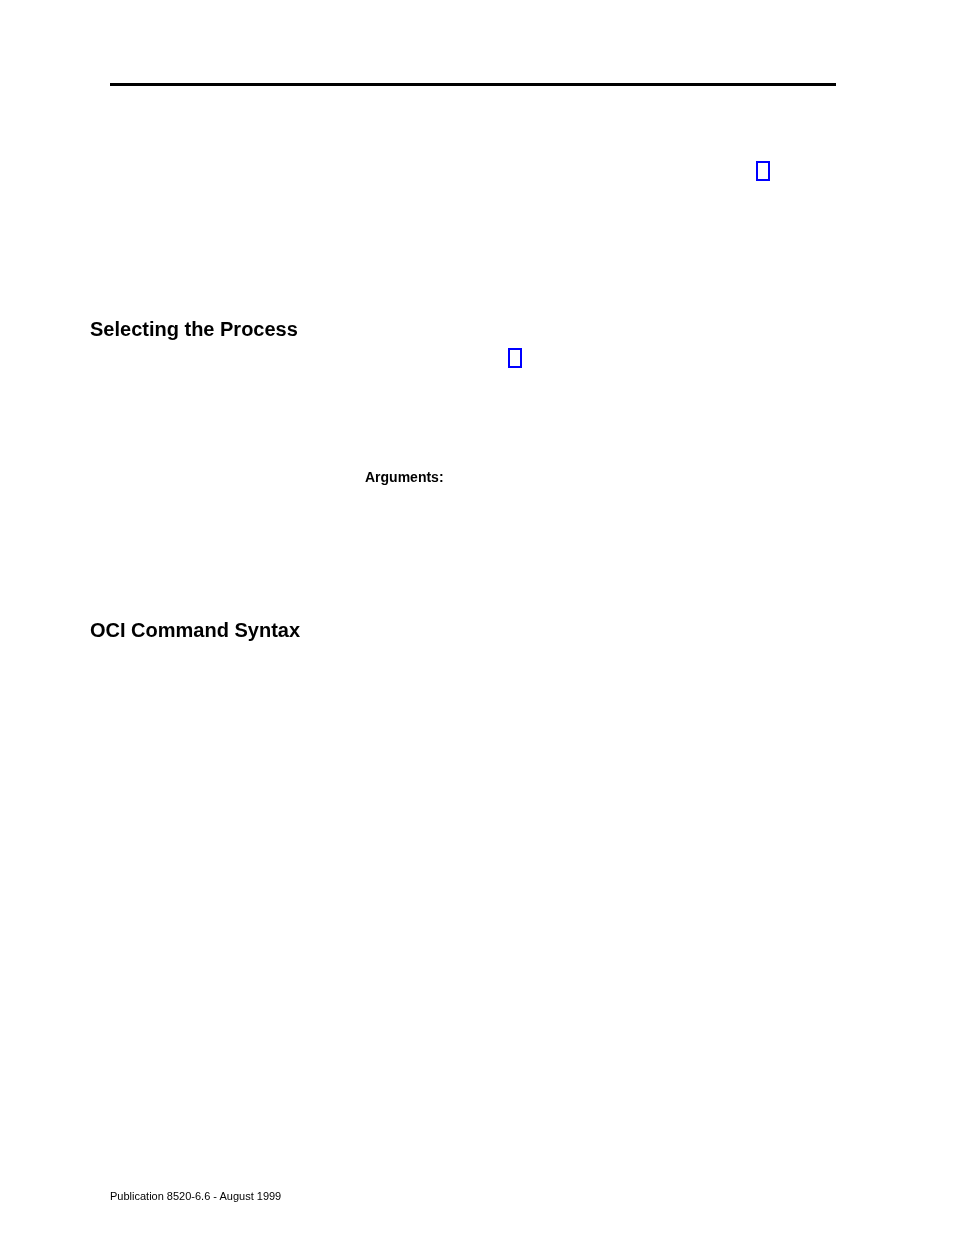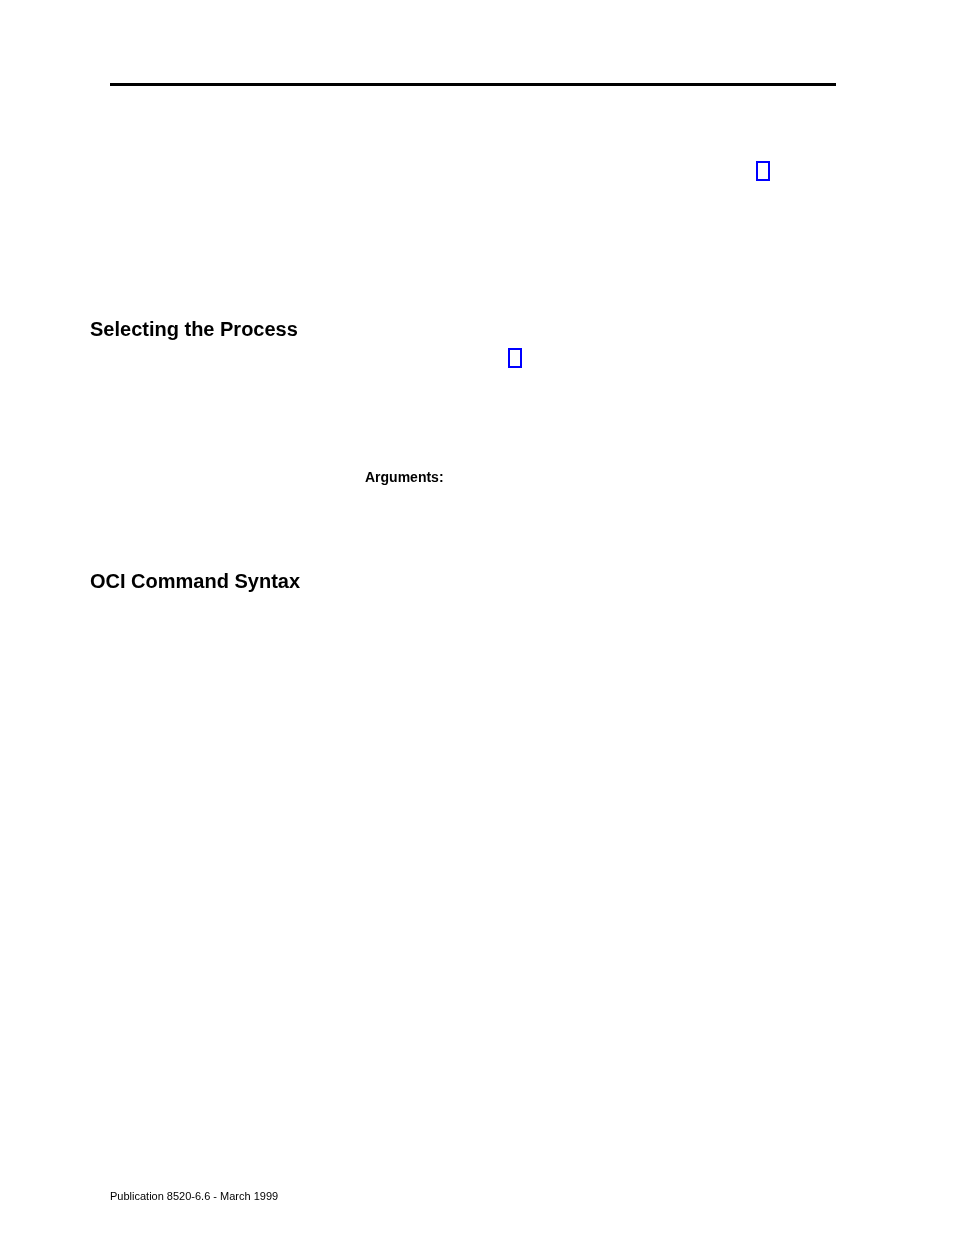--- a/index.html
+++ b/index.html
@@ -66,21 +66,21 @@
       position: absolute;
       font-size: 20px;
       font-weight: bold;
       color: #000000;
       left: 90px;
     }
     .heading-selecting {
       top: 318px;
     }
     .heading-oci {
-      top: 570px;
+      top: 619px;
     }
     .content-selecting {
       position: absolute;
       top: 326px;
       left: 335px;
       right: 118px;
     }
     .content-oci {
       position: absolute;
       top: 592px;
@@ -173,15 +173,15 @@
       <div>where:</div>
       <div class="where-item">
         <span class="where-key">COMMAND_NAME</span><span> is the OCI command. OCI commands typically consist of three or more characters.</span>
       </div>
       <div class="where-item">
         <span class="where-key">ARGUMENT(S)</span><span> are additional parameters that may or may not be required by a command. Throughout this manual, arguments are listed in parenthesis, although parenthesis are not entered as part of the argument. Arguments are entered after the command name. If a command has more than one argument, the arguments must be separated by commas. Multiple commas indicate a blank argument (i.e., enter VE,, for the command VE (P,S)).</span>
       </div>
     </div>
   </div>
 
-  <div class="footer">Publication 8520-6.6 - March 1999</div>
+  <div class="footer">Publication 8520-6.6 - August 1999</div>
 
 </div>
 
 </body></html>

